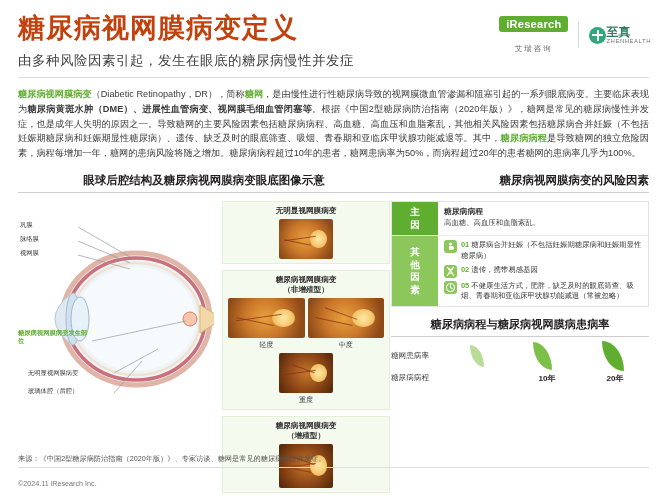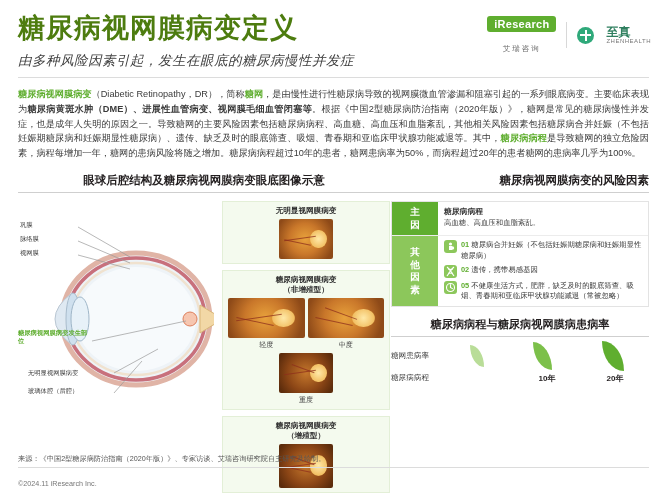--- a/index.html
+++ b/index.html
@@ -10,39 +10,39 @@
     background: #ffffff;
     color: #231f20;
     overflow: hidden;
     position: relative;
   }
   .page { position:relative; width:667px; height:500px; }
 
   
   .header { position:relative; padding: 14px 18px 0 18px; }
   .title {
-    font-size: 27px; font-weight: bold; color:#4d7c0f; letter-spacing: 1px;
+    font-size: 27px; font-weight: bold; color:#c2410c; letter-spacing: 1px;
     line-height: 1.1;
   }
   .subtitle {
-    margin-top: 8px; font-size: 13.5px; color:#3f3f3f; letter-spacing:.5px;font-style:italic;
+    margin-top: 8px; font-size: 13.5px; color:#3f3f3f; letter-spacing:.5px;
   }
   .title-rule {
     margin: 7px 18px 0 18px; height:1px; background:#dcdcdc;
   }
 
   .logos { position:absolute; right:16px; top:16px; display:flex; align-items:center; gap:10px;}
   .logo-ir { display:flex; flex-direction:column; align-items:center; }
   .logo-ir-badge {
     background:#5fae2f; color:#fff; font-size:11px; font-weight:bold;
     padding:2px 7px; border-radius:3px; letter-spacing:.3px;
   }
   .logo-ir-sub { font-size:7.5px; color:#6b6b6b; margin-top:12px; letter-spacing:2px;}
   .logo-sep { width:1px; height:26px; background:#d8d8d8; }
-  .logo-zh { display:flex; align-items:center; gap:12px; }
+  .logo-zh { display:flex; align-items:center; gap:0; }
   .zh-cross {
     width:17px; height:17px; border-radius:50%; background:#2fa97a;
     position:relative;
   }
   .zh-cross:before, .zh-cross:after{
     content:""; position:absolute; background:#fff;
   }
   .zh-cross:before{ left:7.5px; top:3px; width:2px; height:11px;}
   .zh-cross:after{ left:3px; top:7.5px; width:11px; height:2px;}
   .zh-text { line-height:1; }
@@ -358,17 +358,17 @@
             <span style="flex:1"></span>
             <span style="flex:1; text-align:center; font-size:8px; font-weight:bold;">10年</span>
             <span style="flex:1; text-align:center; font-size:8px; font-weight:bold;">20年</span>
           </div>
         </div>
       </div>
 
     </div>
   </div>
 
-  <div class="source">来源：《中国2型糖尿病防治指南（2020年版）》、专家访谈、艾瑞咨询研究院自主研究及绘制。</div>
+  <div class="source">来源：《中国2型糖尿病防治指南（2020年版）》、专家访谈、糖网是常见的糖尿病慢性并发症。</div>
   <div class="foot-rule"></div>
   <div class="copyright">©2024.11 iResearch Inc.</div>
 
 </div>
 
 </body></html>

